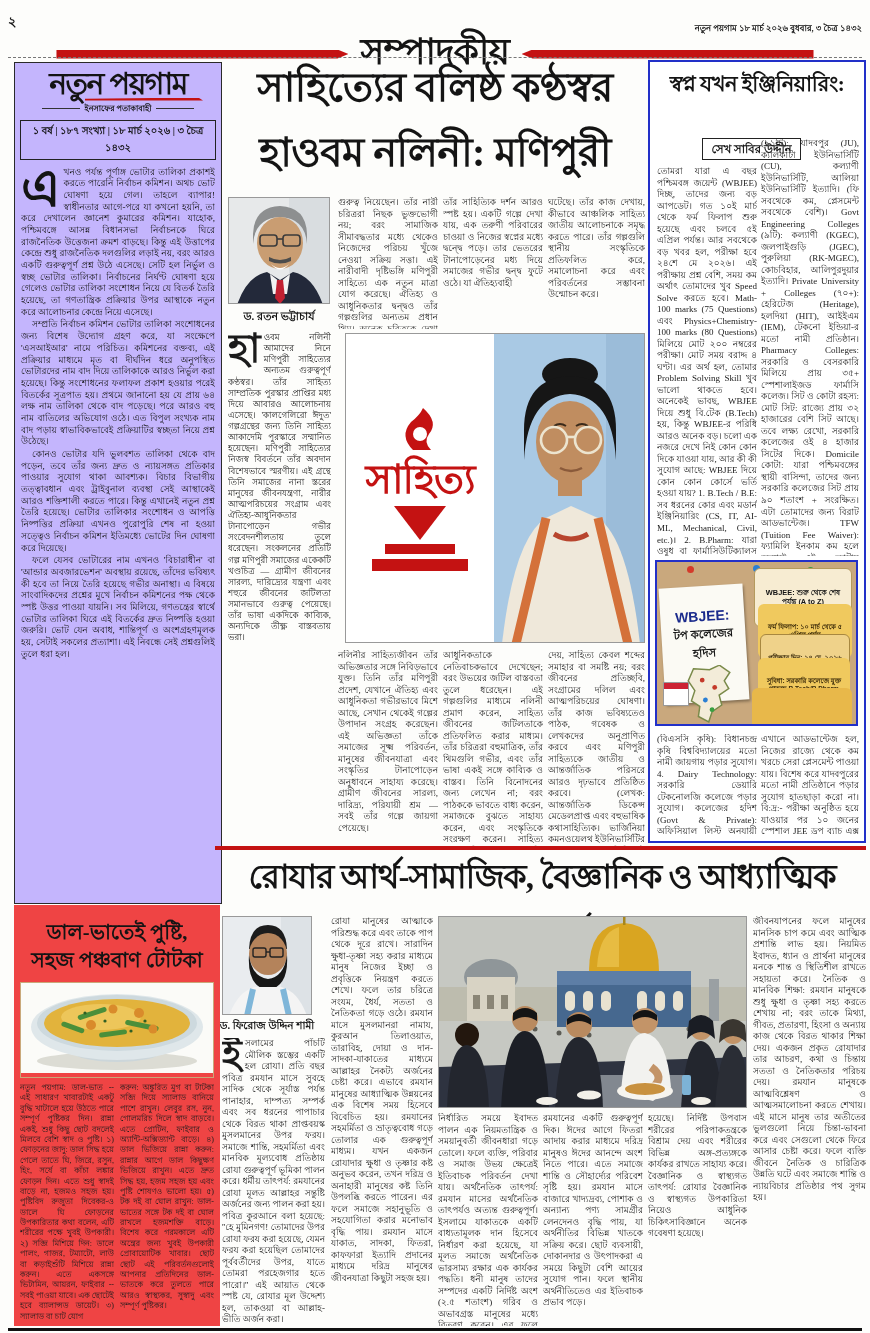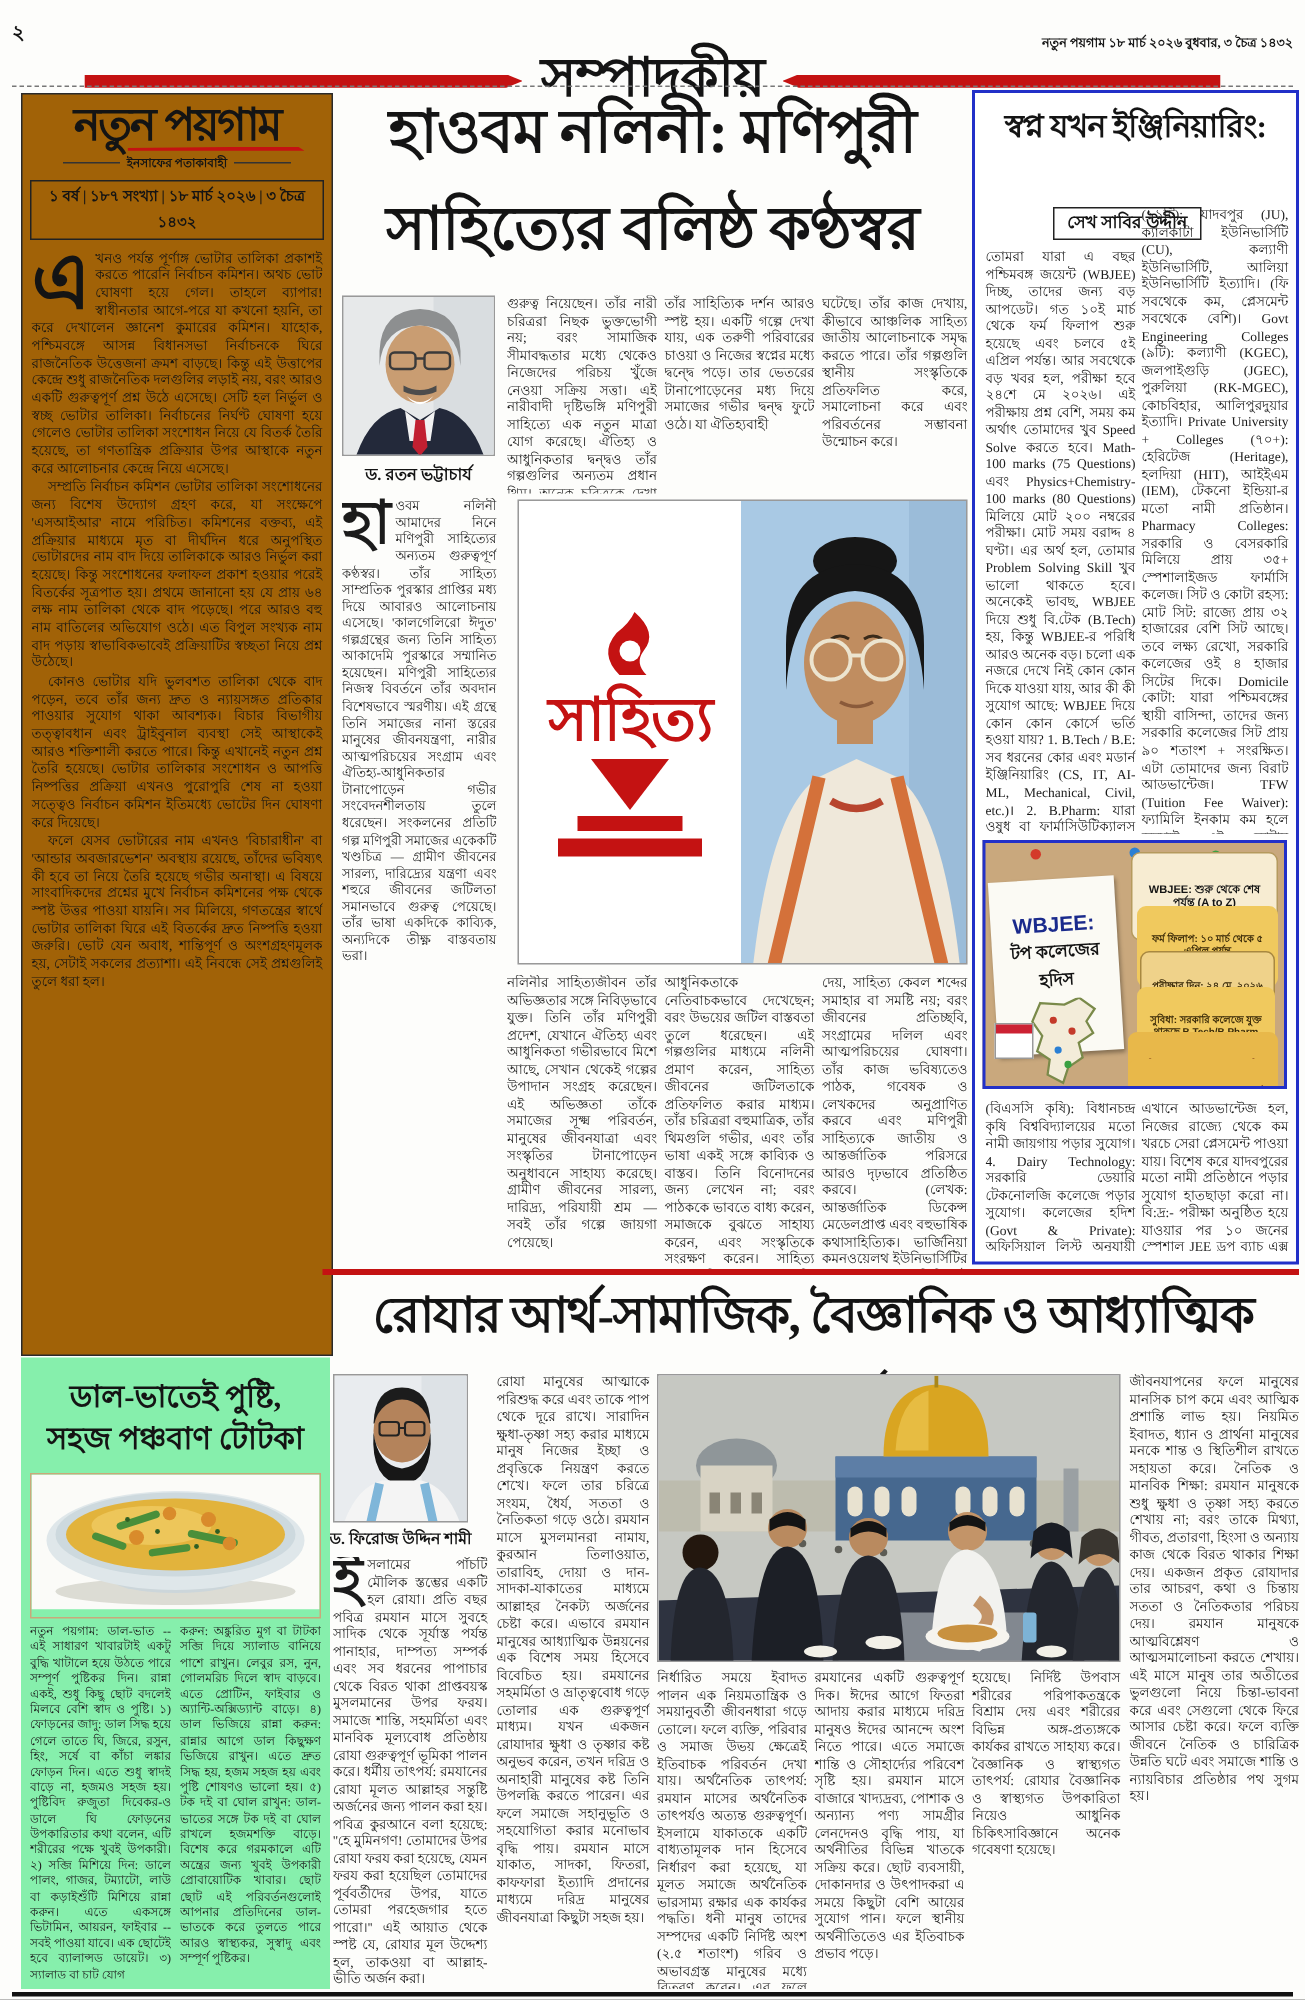--- a/index.html
+++ b/index.html
@@ -12,21 +12,21 @@
   .cap{font-weight:bold;text-align:center;font-size:11px;}
   .hl{font-weight:800;text-align:center;letter-spacing:-.5px;}
   
   #banner{display:flex;align-items:center;justify-content:center;}
   .ribbon{height:9px;background:#c41212;flex:1;max-width:292px;}
   .ribbon.left{clip-path:polygon(0 0,calc(100% - 11px) 0,100% 50%,calc(100% - 11px) 100%,0 100%);}
   .ribbon.right{clip-path:polygon(11px 0,100% 0,100% 100%,11px 100%,0 50%);}
   #section-title{font-size:36px;font-weight:800;margin:0 12px;letter-spacing:-.5px;}
   .dotted{border-top:1.5px dashed #777;}
   
-  #left-box{left:14px;top:62px;width:206px;height:840px;border:1.5px solid #2a2a2a;background:#a16207;}
+  #left-box{left:14px;top:62px;width:206px;height:840px;border:1.5px solid #2a2a2a;background:#c4b5fd;}
   #mast-title{font-size:30px;font-weight:900;text-align:center;letter-spacing:-1.5px;margin-top:5px;line-height:1.05;font-family:"Liberation Sans","DejaVu Sans",sans-serif;}
   #mast-flag{height:3px;background:#c41212;width:118px;margin:-2px 18px 0 auto;clip-path:polygon(0 40%,96% 0,100% 100%,0 100%);}
   .tagrow{display:flex;align-items:center;justify-content:center;margin-top:1px;}
   .tagrow .hline{flex:0 0 38px;border-top:1px solid #333;}
   .tagrow span.t{font-size:8px;font-weight:bold;margin:0 5px;}
   #issue-bar{border:1.2px solid #222;margin:5px 5px 0 5px;text-align:center;font-size:10px;font-weight:bold;padding:2px 0;}
   #election-headline{font-size:26px;font-weight:800;text-align:center;margin-top:7px;letter-spacing:-.5px;}
   #election-body{margin:7px 6px 0 6px;height:575px;overflow:hidden;}
   #election-body .p{font-size:9px;line-height:1.3;text-align:justify;}
   #election-body .p+.p{text-indent:11px;margin-top:1px;}
@@ -51,21 +51,21 @@
   #ad-paper{position:absolute;left:5px;top:24px;width:84px;height:116px;background:#fbfaf4;transform:rotate(-3.5deg);box-shadow:1px 2px 3px rgba(0,0,0,.35);text-align:center;}
   #ad-paper .t1{color:#1a2a8c;font-weight:900;font-size:14px;margin-top:22px;font-family:"Liberation Sans",sans-serif;}
   #ad-paper .t2{font-weight:800;font-size:11.5px;margin-top:2px;}
   #ad-cal{position:absolute;left:6px;top:120px;width:24px;height:22px;background:#fff;border:1px solid #999;}
   #ad-cal .hd{height:6px;background:#c23;}
   #ad-laptop{position:absolute;left:62px;top:28px;width:22px;height:14px;background:#35404e;border-radius:2px;}
   #ad-laptop::after{content:"";position:absolute;left:2px;top:2px;right:2px;bottom:4px;background:#9fc3d8;}
   .bubble{position:absolute;border-radius:6px;font-size:6.6px;line-height:1.25;font-weight:bold;text-align:center;padding:19px 3px;box-sizing:border-box;font-family:"Liberation Sans",sans-serif;}
   
   #roza-hl{left:216px;top:851px;width:652px;font-size:33px;font-weight:800;text-align:center;letter-spacing:-1px;}
-  #dal-box{left:14px;top:905px;width:206px;height:421px;background:#86efac;box-sizing:border-box;}
+  #dal-box{left:14px;top:905px;width:206px;height:421px;background:#ef4444;box-sizing:border-box;}
   #dal-h{margin-top:14px;font-size:20.5px;font-weight:800;text-align:center;line-height:1.35;}
   .redline{background:#c41212;}
   .blackline{background:#111;}
 </style>
 </head>
 <body>
 
 <div id="page">
 
   <div class="abs" style="left:8px;top:12px;font-size:13px;font-weight:bold;">২</div>
@@ -90,22 +90,22 @@
       <div class="p">
         <span class="dropcap" style="font-size:52px;">এ</span><span>খনও পর্যন্ত পূর্ণাঙ্গ ভোটার তালিকা প্রকাশই করতে পারেনি নির্বাচন কমিশন। অথচ ভোট ঘোষণা হয়ে গেল। তাহলে ব্যাপার! স্বাধীনতার আগে-পরে যা কখনো হয়নি, তা করে দেখালেন জ্ঞানেশ কুমারের কমিশন। যাহোক, পশ্চিমবঙ্গে আসন্ন বিধানসভা নির্বাচনকে ঘিরে রাজনৈতিক উত্তেজনা ক্রমশ বাড়ছে। কিন্তু এই উত্তাপের কেন্দ্রে শুধু রাজনৈতিক দলগুলির লড়াই নয়, বরং আরও একটি গুরুত্বপূর্ণ প্রশ্ন উঠে এসেছে। সেটি হল নির্ভুল ও স্বচ্ছ ভোটার তালিকা। নির্বাচনের নির্ঘণ্ট ঘোষণা হয়ে গেলেও ভোটার তালিকা সংশোধন নিয়ে যে বিতর্ক তৈরি হয়েছে, তা গণতান্ত্রিক প্রক্রিয়ার উপর আস্থাকে নতুন করে আলোচনার কেন্দ্রে নিয়ে এসেছে।</span>
       </div>
       <div class="p">সম্প্রতি নির্বাচন কমিশন ভোটার তালিকা সংশোধনের জন্য বিশেষ উদ্যোগ গ্রহণ করে, যা সংক্ষেপে 'এসআইআর' নামে পরিচিত। কমিশনের বক্তব্য, এই প্রক্রিয়ার মাধ্যমে মৃত বা দীর্ঘদিন ধরে অনুপস্থিত ভোটারদের নাম বাদ দিয়ে তালিকাকে আরও নির্ভুল করা হয়েছে। কিন্তু সংশোধনের ফলাফল প্রকাশ হওয়ার পরেই বিতর্কের সূত্রপাত হয়। প্রথমে জানানো হয় যে প্রায় ৬৪ লক্ষ নাম তালিকা থেকে বাদ পড়েছে। পরে আরও বহু নাম বাতিলের অভিযোগ ওঠে। এত বিপুল সংখ্যক নাম বাদ পড়ায় স্বাভাবিকভাবেই প্রক্রিয়াটির স্বচ্ছতা নিয়ে প্রশ্ন উঠেছে।</div>
       <div class="p">কোনও ভোটার যদি ভুলবশত তালিকা থেকে বাদ পড়েন, তবে তাঁর জন্য দ্রুত ও ন্যায়সঙ্গত প্রতিকার পাওয়ার সুযোগ থাকা আবশ্যক। বিচার বিভাগীয় তত্ত্বাবধান এবং ট্রাইবুনাল ব্যবস্থা সেই আস্থাকেই আরও শক্তিশালী করতে পারে। কিন্তু এখানেই নতুন প্রশ্ন তৈরি হয়েছে। ভোটার তালিকার সংশোধন ও আপত্তি নিষ্পত্তির প্রক্রিয়া এখনও পুরোপুরি শেষ না হওয়া সত্ত্বেও নির্বাচন কমিশন ইতিমধ্যে ভোটের দিন ঘোষণা করে দিয়েছে।</div>
       <div class="p">ফলে যেসব ভোটারের নাম এখনও 'বিচারাধীন' বা 'আন্ডার অবজারভেশন' অবস্থায় রয়েছে, তাঁদের ভবিষ্যৎ কী হবে তা নিয়ে তৈরি হয়েছে গভীর অনাস্থা। এ বিষয়ে সাংবাদিকদের প্রশ্নের মুখে নির্বাচন কমিশনের পক্ষ থেকে স্পষ্ট উত্তর পাওয়া যায়নি। সব মিলিয়ে, গণতন্ত্রের স্বার্থে ভোটার তালিকা ঘিরে এই বিতর্কের দ্রুত নিষ্পত্তি হওয়া জরুরি। ভোট যেন অবাধ, শান্তিপূর্ণ ও অংশগ্রহণমূলক হয়, সেটাই সকলের প্রত্যাশা। এই নিবন্ধে সেই প্রশ্নগুলিই তুলে ধরা হল।</div>
     </div>
   </div>
 
   <div class="abs hl" id="nalini-hl">
+    <div>সাহিত্যের বলিষ্ঠ কণ্ঠস্বর</div>
     <div>হাওবম নলিনী: মণিপুরী</div>
-    <div>সাহিত্যের বলিষ্ঠ কণ্ঠস্বর</div>
   </div>
 
   <div class="abs photo-frame" style="left:228px;top:197px;width:102px;height:107px;">
     <svg width="102" height="107" viewBox="0 0 102 107">
       <rect width="102" height="107" fill="#e7e9ea"></rect>
       <rect x="60" width="42" height="107" fill="#d9dde0"></rect>
       <path d="M24 36 Q25 9 51 8 Q77 9 78 36 L78 46 Q76 20 51 19 Q26 20 24 46 Z" fill="#8d8f90"></path>
       <ellipse cx="51" cy="45" rx="23" ry="26" fill="#c99d72"></ellipse>
       <g stroke="#3a3a3a" fill="none" stroke-width="1.6">
         <rect x="31" y="37" width="17" height="11" rx="3"></rect>

